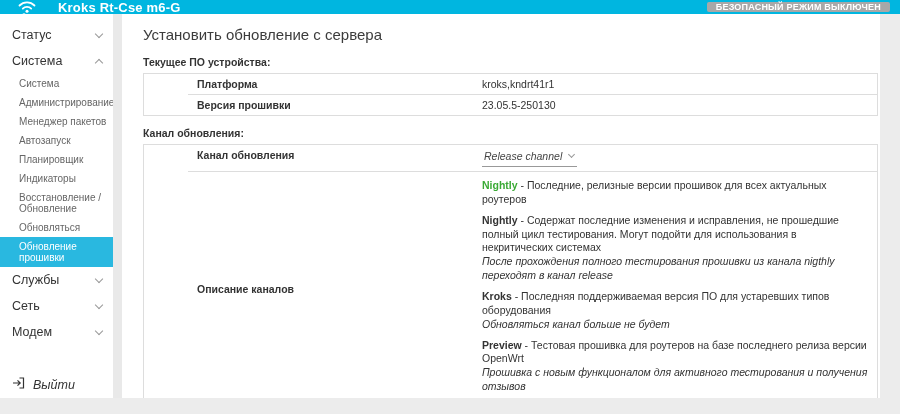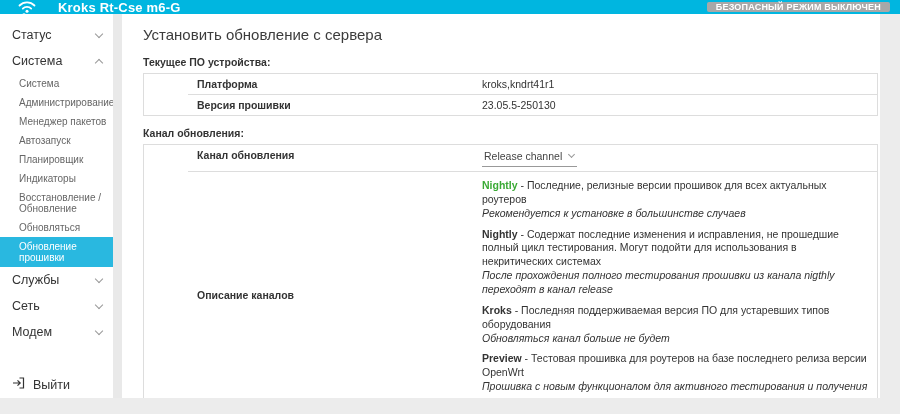--- a/index.html
+++ b/index.html
@@ -22,34 +22,34 @@
 
   
   .sb-item { display:flex; align-items:center; justify-content:space-between;
     padding:6px 11px 6px 12px; font-size:12.5px; color:#333; cursor:pointer; }
   .chev { width:6px; height:6px; border-right:1.4px solid #999; border-bottom:1.4px solid #999;
     transform:rotate(45deg); margin-top:-3px; }
   .chev.up { transform:rotate(-135deg); margin-top:3px; }
   .sb-sub { font-size:10px; color:#666; padding:4px 6px 4px 19px; cursor:pointer; }
   .sb-sub.active { background:var(--accent,#29b8e0); color:#fff; }
   .sb-logout { margin-top:26px; display:flex; align-items:center; gap:8px; font-size:12.5px;
-    color:#333; padding:6px 12px; cursor:pointer; }
+    color:#333; padding:6px 12px; cursor:pointer;font-style:italic; }
 
   
   .page-title { font-size:15px; font-weight:400; color:#3c3c3c; margin:0 0 13px 0; }
   .sec-label { font-size:10.5px; font-weight:bold; color:#333; margin:11px 0 5px; }
   .tbl { border:1px solid #ddd;padding-left:44px; }
   .row { display:flex; border-bottom:1px solid #ddd; }
   .row:last-child { border-bottom:none; }
   .cell-label { width:285px; padding:4px 9px; font-size:10.5px; font-weight:bold; color:#333; flex-shrink:0; }
   .cell-label.vcenter { display:flex; align-items:center; }
   .cell-value { flex:1; padding:4px 9px; font-size:10.5px; color:#333; }
 
   .select { display:inline-flex; align-items:center; justify-content:space-between; width:95px;
-    border-bottom:1px solid #999; padding:1px 3px 4px 2px; font-size:10.5px; color:#444; cursor:pointer; }
+    border-bottom:1px solid #999; padding:1px 3px 4px 2px; font-size:10.5px; color:#444; cursor:pointer;font-style:italic; }
   .select .chev { width:5px; height:5px; }
 
   .channel { margin:3px 0 7px; font-size:10.5px; color:#333; line-height:1.32; }
   .ch-name { font-weight:bold; }
   .ch-note { font-style:italic; }
 
   .btn-wrap { position:relative; display:inline-block; }
   .btn { background:var(--button,#58c5df); color:#eefafd; border:none; width:80px; height:17px;
     font-size:9.5px; font-weight:bold; border-radius:2px; letter-spacing:.3px; cursor:pointer;
     font-family:"Liberation Sans", sans-serif; }
@@ -134,21 +134,21 @@
         <div class="cell-value">
           <span class="select">
             <span>Release channel</span>
             <span class="chev"></span>
           </span>
         </div>
       </div>
       <div class="row">
         <div class="cell-label vcenter">Описание каналов</div>
         <div class="cell-value" id="channels">
-            <div class="channel"><span class="ch-name" style="color: rgb(58, 170, 53);">Nightly</span> - Последние, релизные версии прошивок для всех актуальных роутеров<br><span class="ch-note">Рекомендуется к установке в большинстве случаев</span></div>
+            <div class="channel"><span class="ch-name" style="color: rgb(58, 170, 53);">Nightly</span> - Последние, релизные версии прошивок для всех актуальных роутеров<br></div>
             <div class="channel"><span class="ch-name">Nightly</span> - Содержат последние изменения и исправления, не прошедшие полный цикл тестирования. Могут подойти для использования в некритических системах<br><span class="ch-note">После прохождения полного тестирования прошивки из канала nigthly переходят в канал release</span></div>
             <div class="channel"><span class="ch-name">Kroks</span> - Последняя поддерживаемая версия ПО для устаревших типов оборудования<br><span class="ch-note">Обновляться канал больше не будет</span></div>
             <div class="channel"><span class="ch-name">Preview</span> - Тестовая прошивка для роутеров на базе последнего релиза версии OpenWrt<br><span class="ch-note">Прошивка с новым функционалом для активного тестирования и получения отзывов</span></div>
           </div>
       </div>
     </div>
 
     <div class="sec-label">Доступное обновление:</div>
     <div class="tbl">
       <div class="row">

